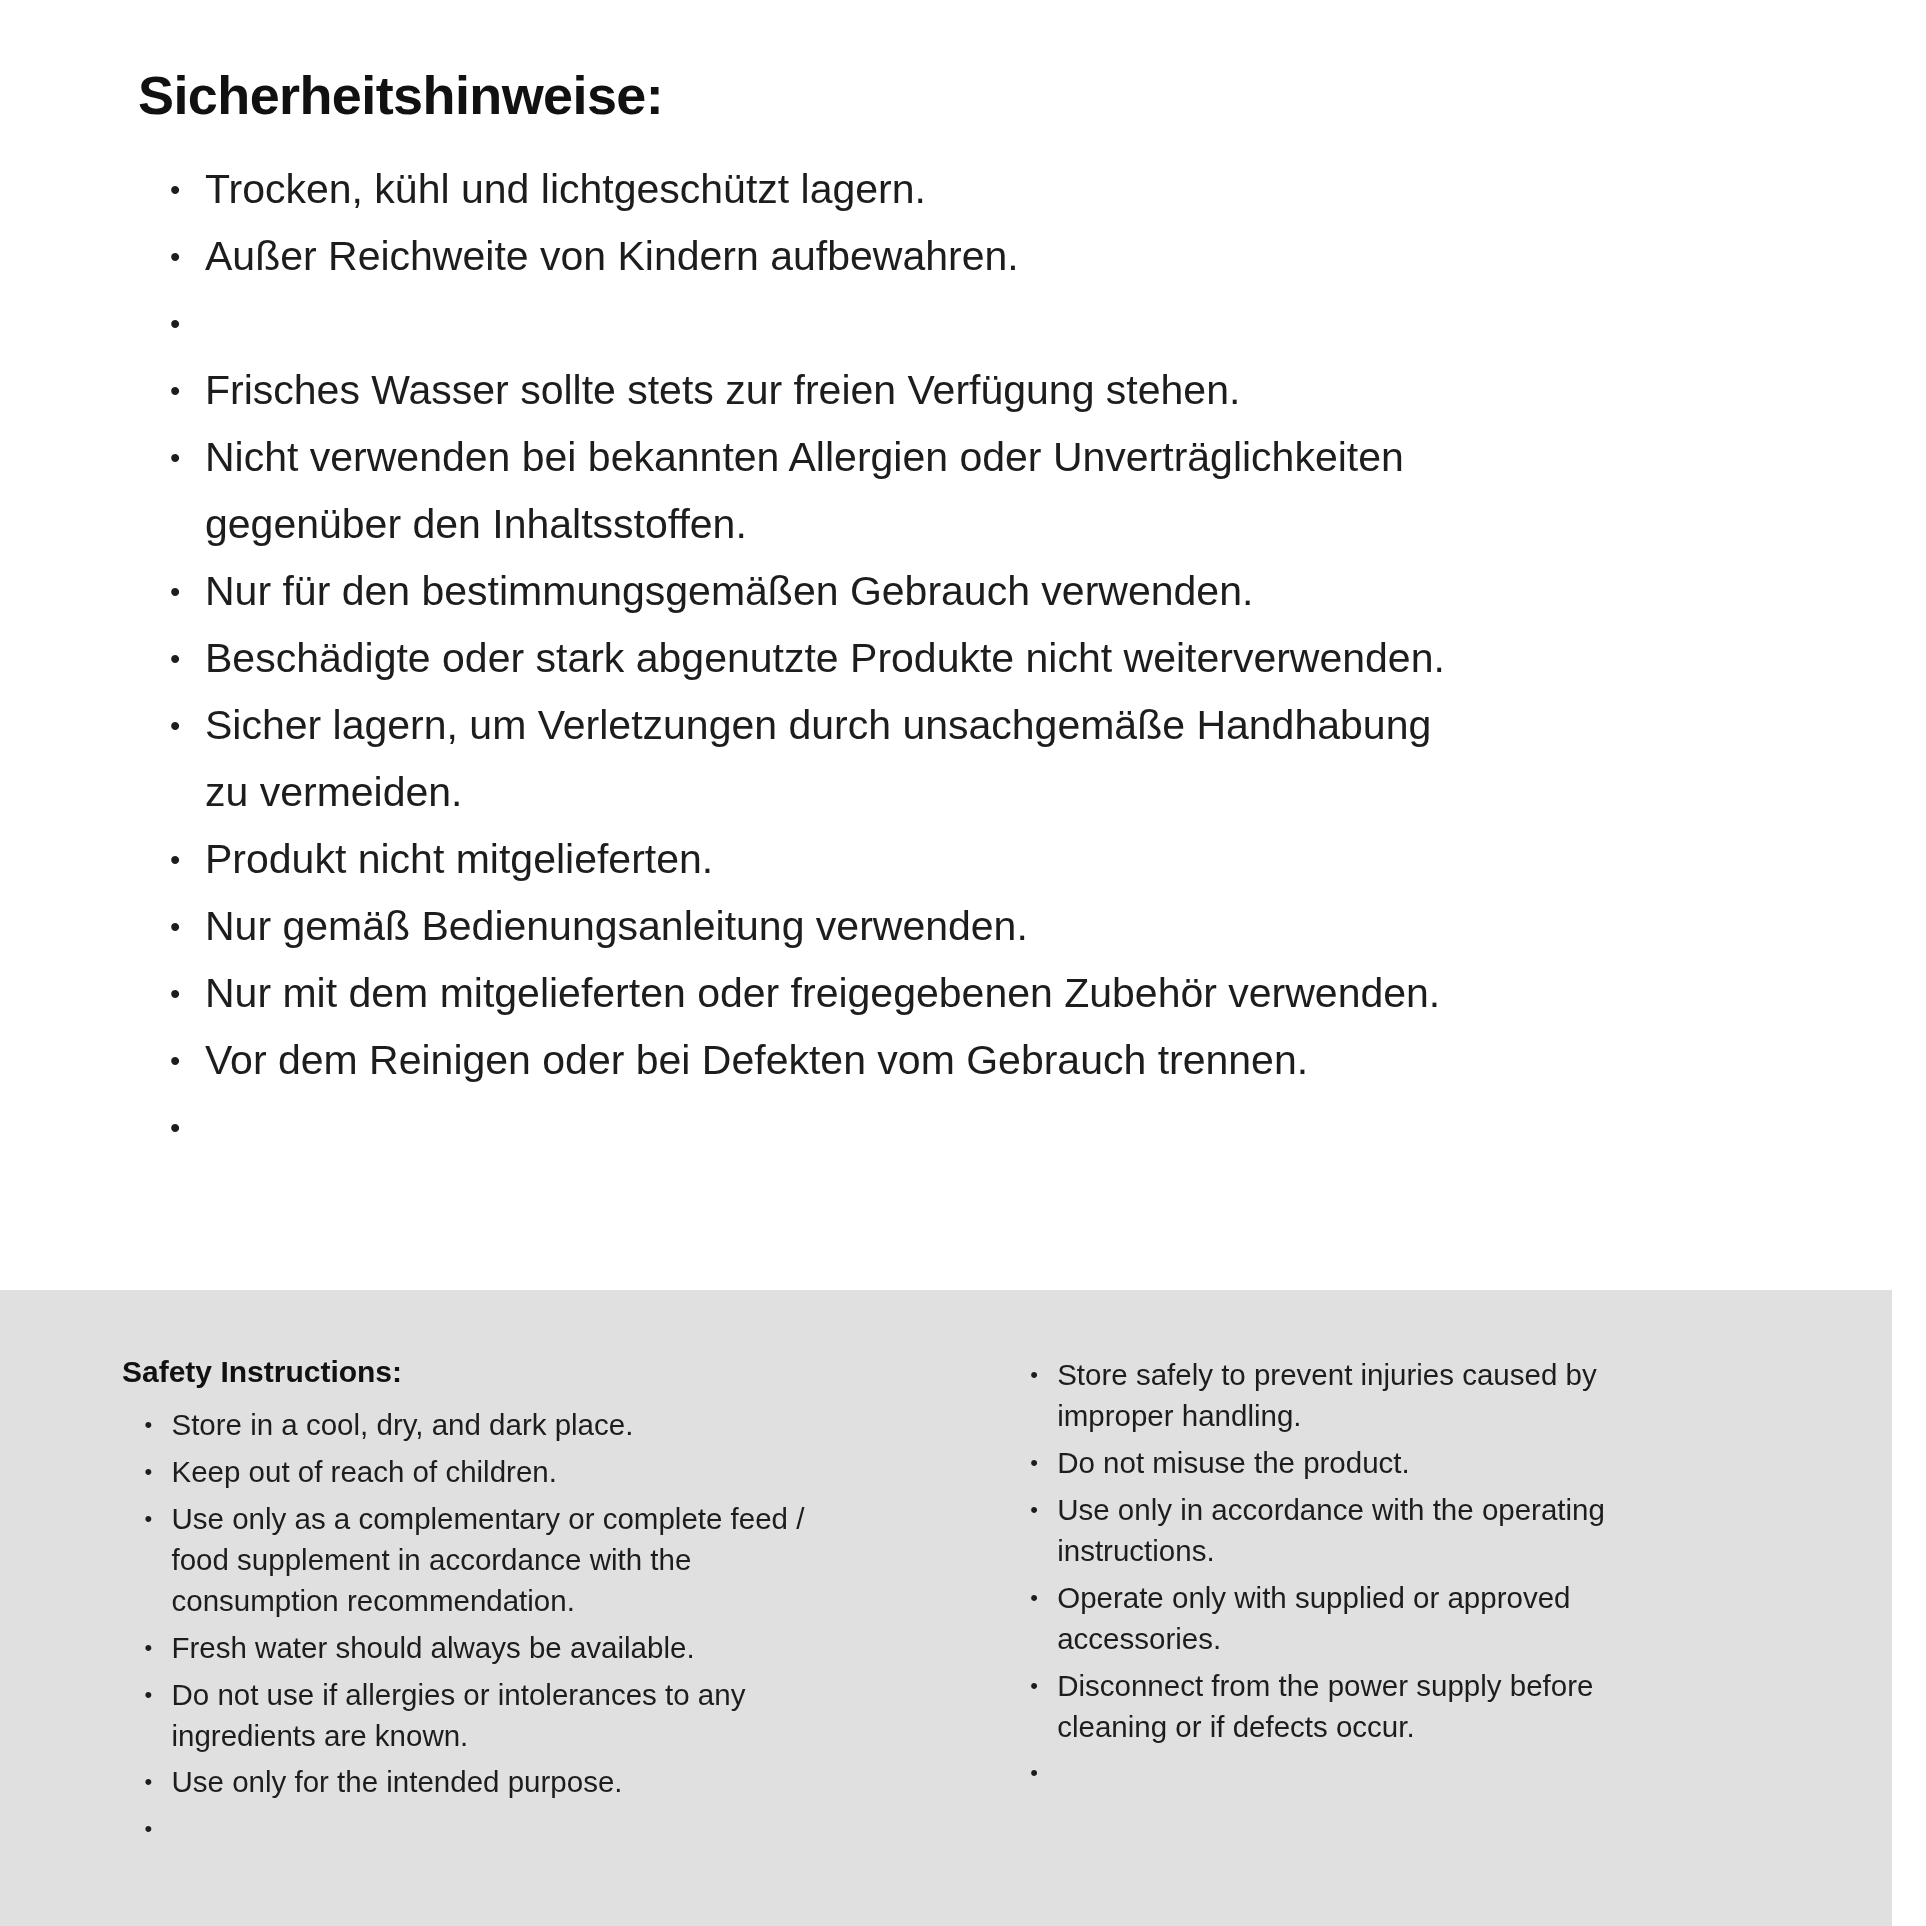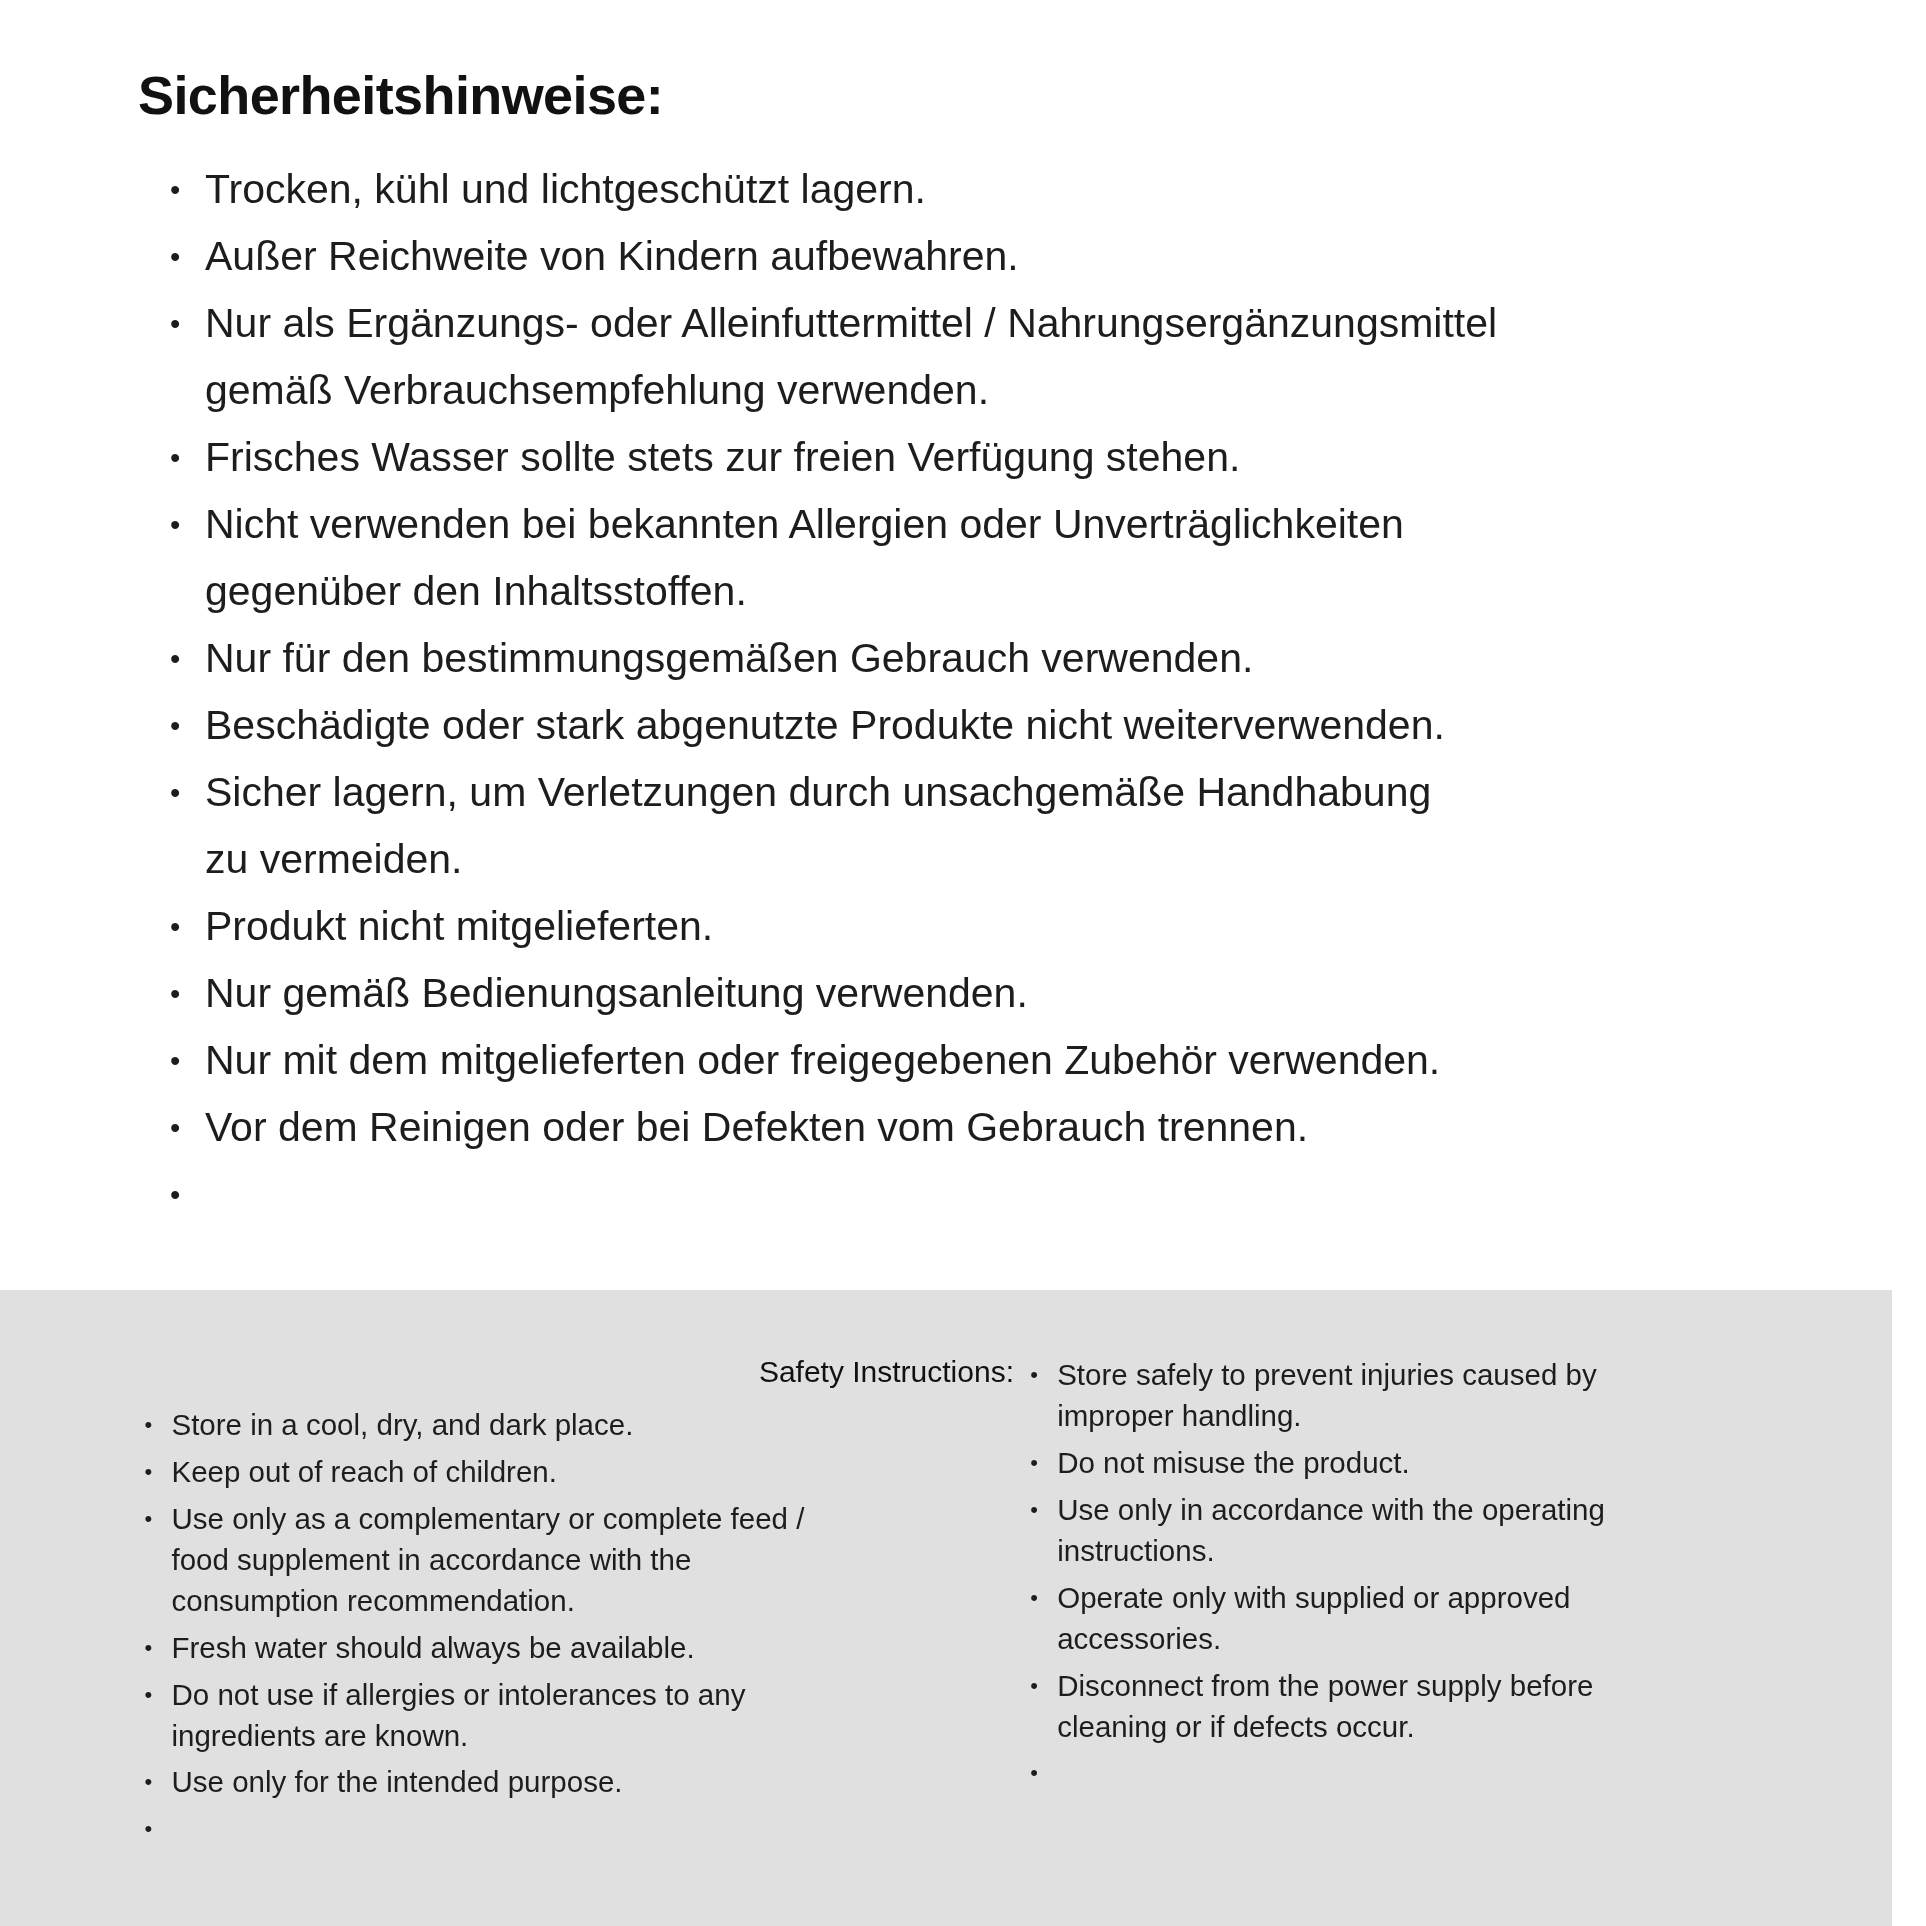--- a/index.html
+++ b/index.html
@@ -57,24 +57,23 @@
     background: #e0e0e0;
     padding: 64px 39px 0 122px;
     display: flex;
     flex-direction: row;
   }
   .en-col-left  { flex: 0 0 892px; }
   .en-col-right { flex: 1 1 auto; margin-left: 13px; }
   .en-heading {
     margin: 0;
     font-size: 30px;
-    font-weight: normal;
+    font-weight: bold;
     color: #111111;
     line-height: 1.2;
-    text-align: right;
   }
   .en-list {
     list-style: none;
     margin: 14px 0 0 0;
     padding: 0 0 0 22.5px;
   }
   .en-col-right .en-list {
     margin-top: 0;
     padding-left: 3.2px;
   }
@@ -107,22 +106,20 @@
       <li>
           <span class="marker">•</span>
           <span class="item-text">Trocken, kühl und lichtgeschützt lagern.</span>
         </li>
       <li>
           <span class="marker">•</span>
           <span class="item-text">Außer Reichweite von Kindern aufbewahren.</span>
         </li>
       <li>
           <span class="marker">•</span>
-          <span class="item-text">Nur als Ergänzungs- oder Alleinfuttermittel / Nahrungsergänzungsmittel
-gemäß Verbrauchsempfehlung verwenden.</span>
         </li>
       <li>
           <span class="marker">•</span>
           <span class="item-text">Frisches Wasser sollte stets zur freien Verfügung stehen.</span>
         </li>
       <li>
           <span class="marker">•</span>
           <span class="item-text">Nicht verwenden bei bekannten Allergien oder Unverträglichkeiten
 gegenüber den Inhaltsstoffen.</span>
         </li>

